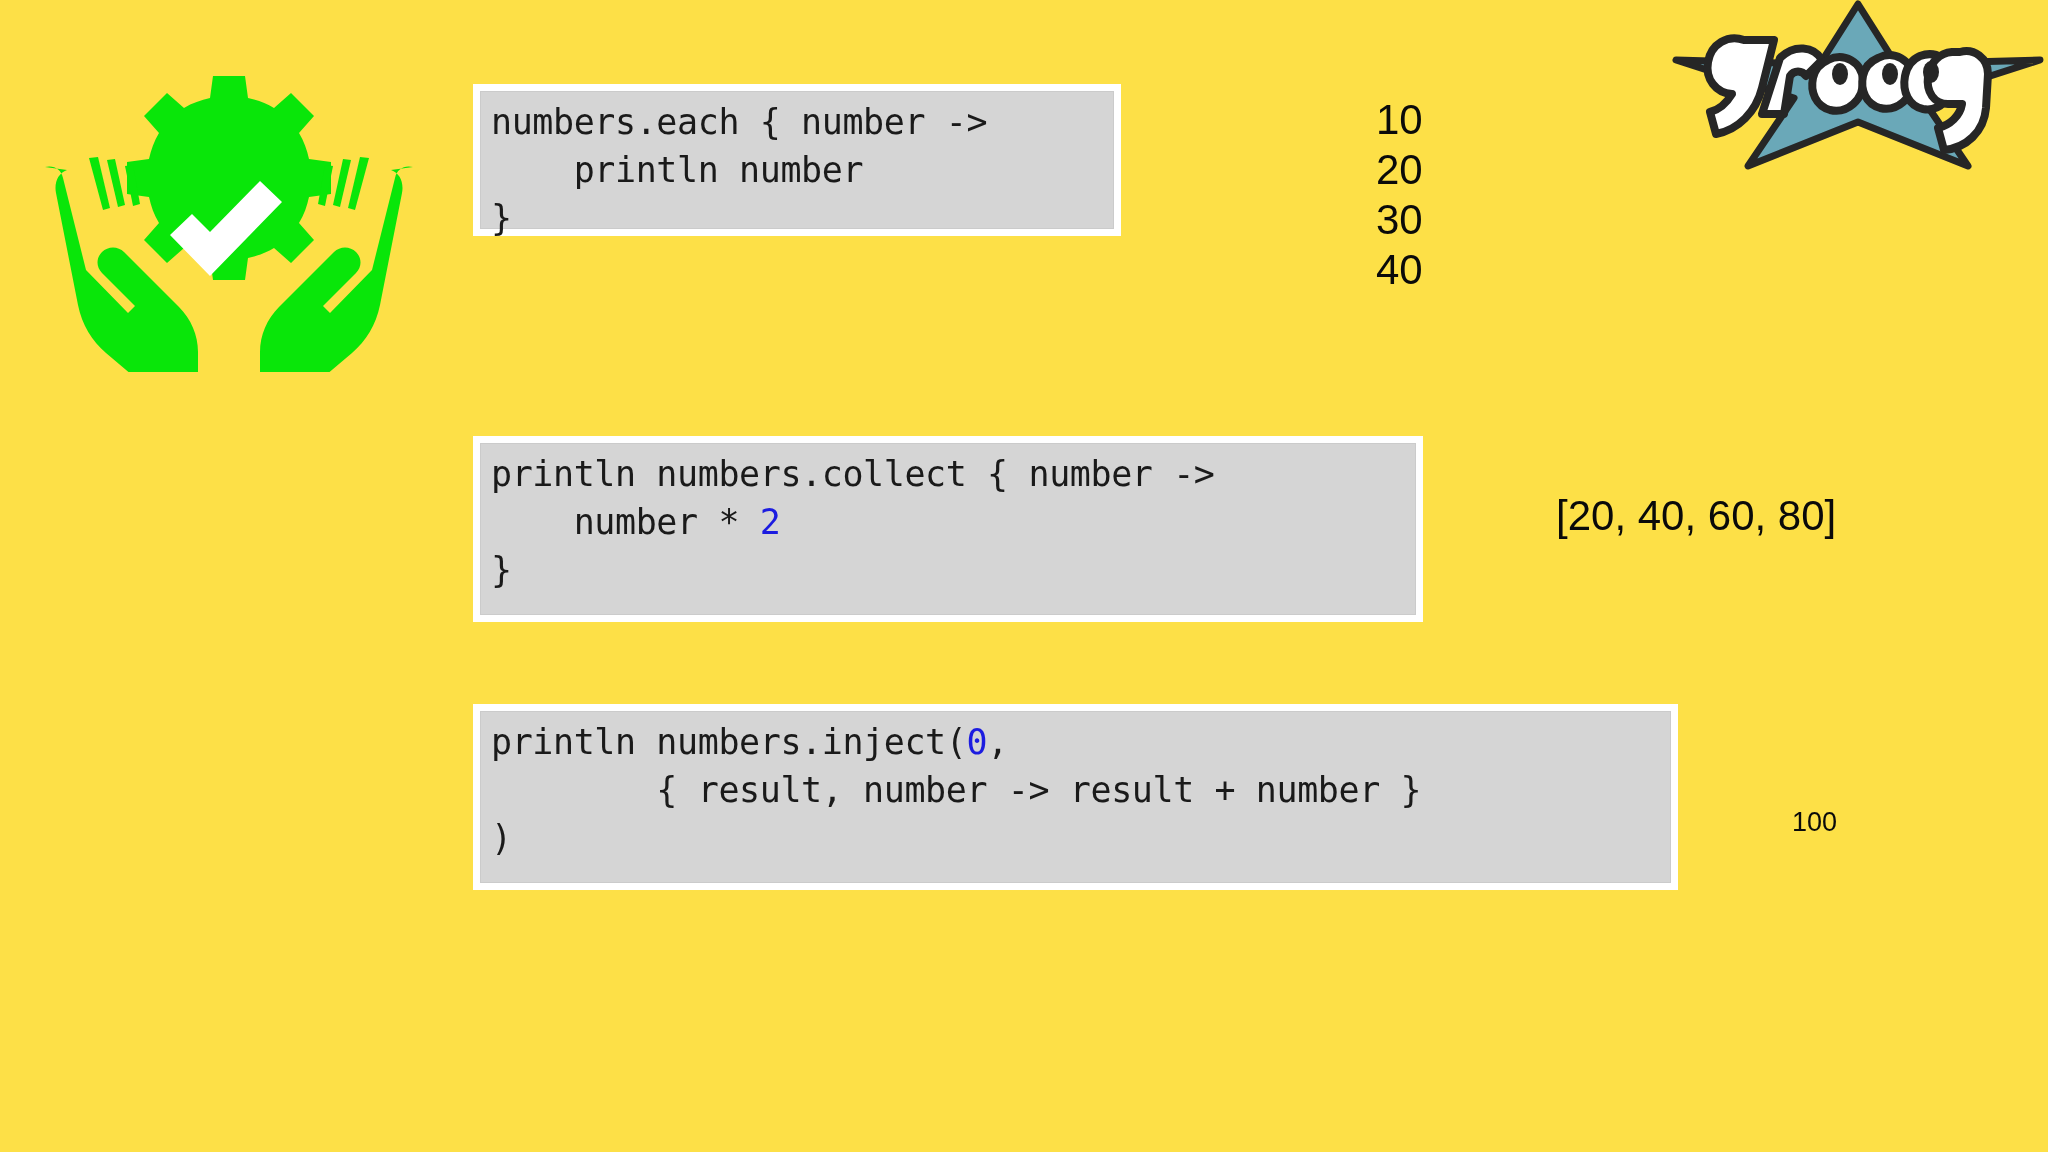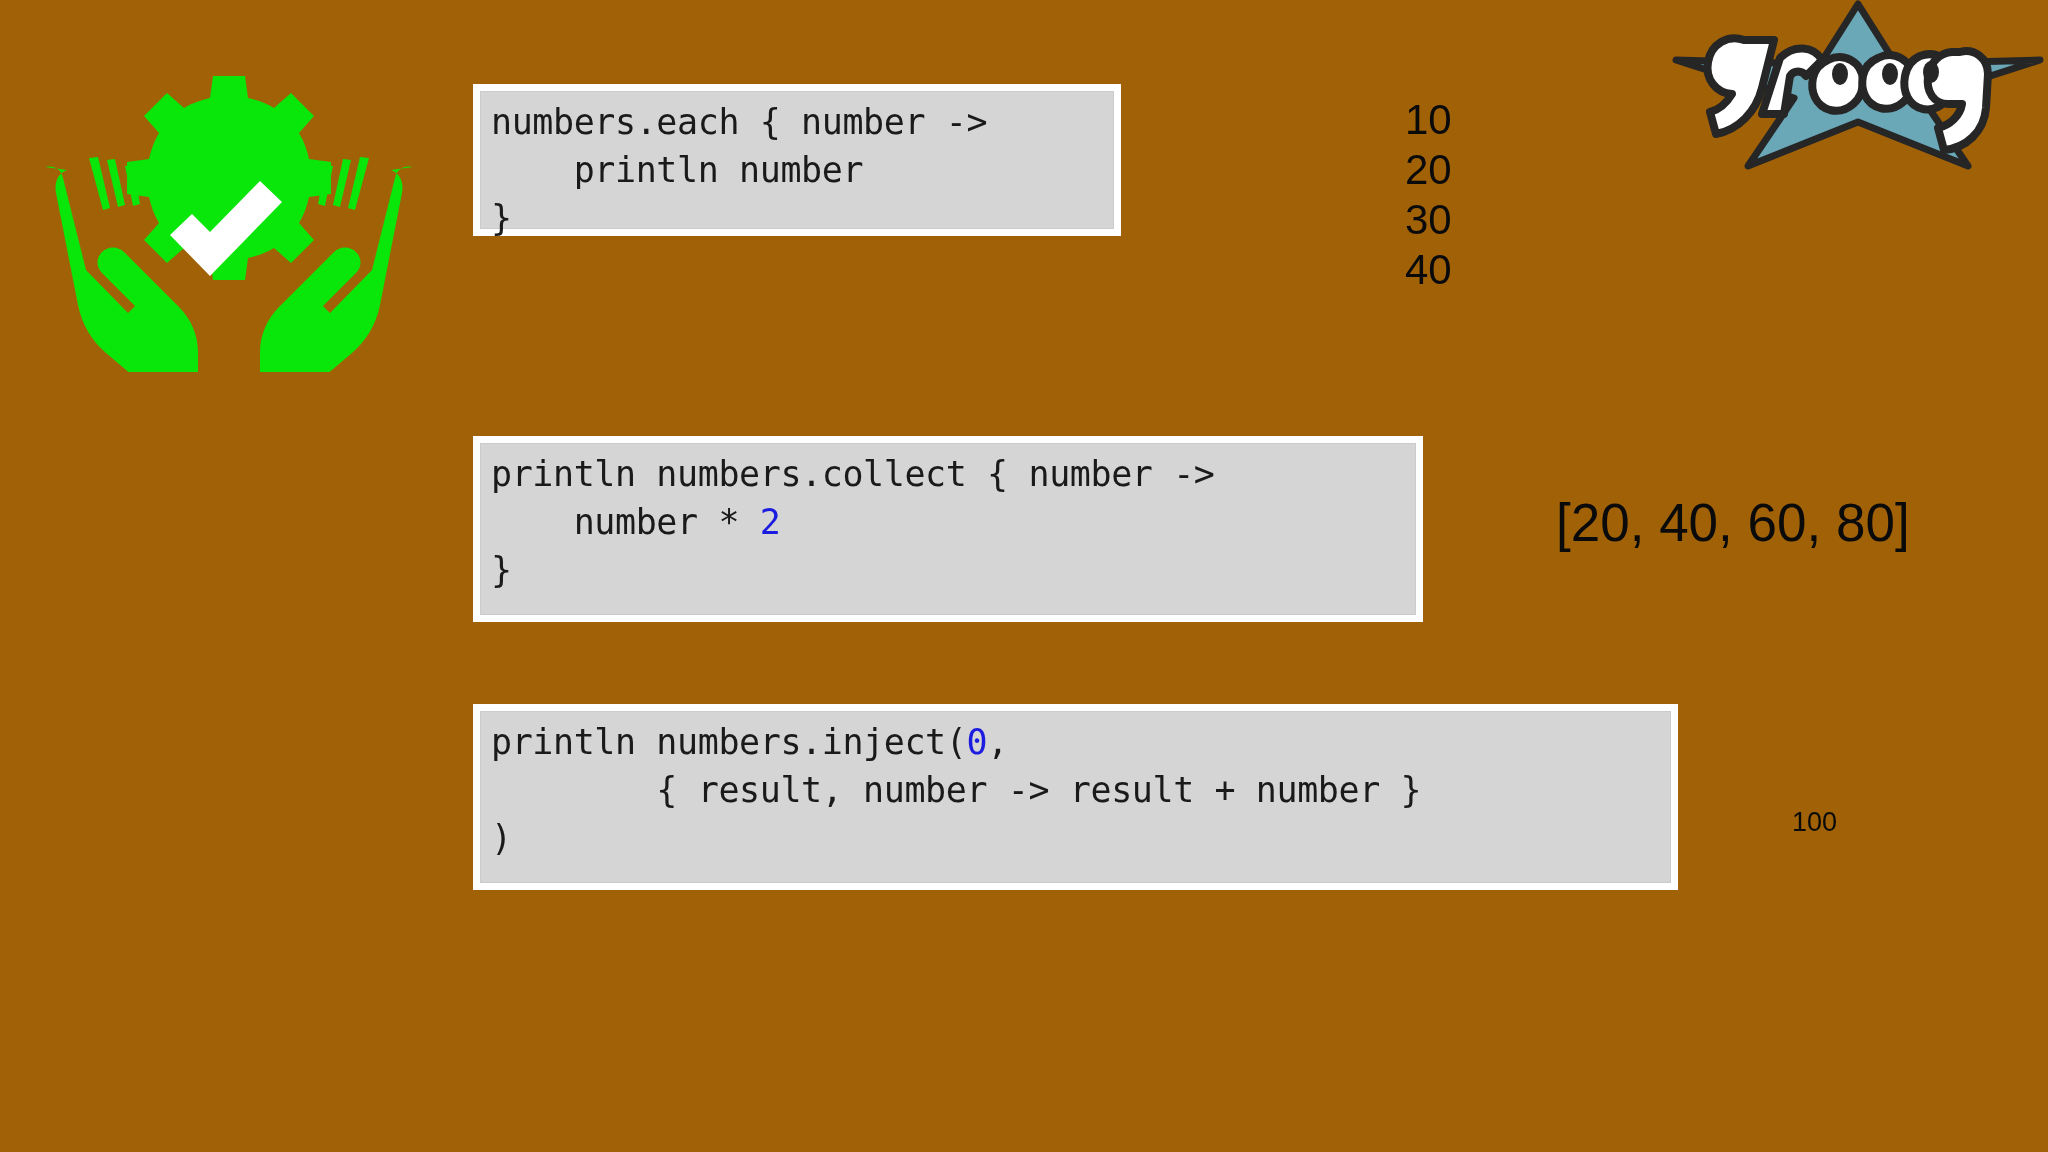--- a/index.html
+++ b/index.html
@@ -13,21 +13,21 @@
     position: relative;
     overflow: hidden;
     font-family: "Liberation Sans", sans-serif;
     -webkit-font-smoothing: antialiased;
   }
 
   
   #slide {
     position: absolute;
     inset: 0;
-    background: #a16207;
+    background: #fde047;
   }
 
   
   #hands-gear-icon {
     position: absolute;
     left: 44px;
     top: 62px;
     width: 370px;
     height: 310px;
   }
@@ -96,26 +96,25 @@
     font-family: "Liberation Sans", sans-serif;
     color: #0a0a0a;
     white-space: pre;
   }
   #output-each {
     left: 1376px;
     top: 95px;
     font-size: 42px;
     line-height: 50px;
     text-align: left;
-    margin-left: 29px;
   }
   #output-collect {
     left: 1556px;
     top: 492px;
-    font-size: 53px;
+    font-size: 42px;
   }
   #output-inject {
     left: 1792px;
     top: 807px;
     font-size: 27px;
   }
 </style>
 </head>
 <body>
 

